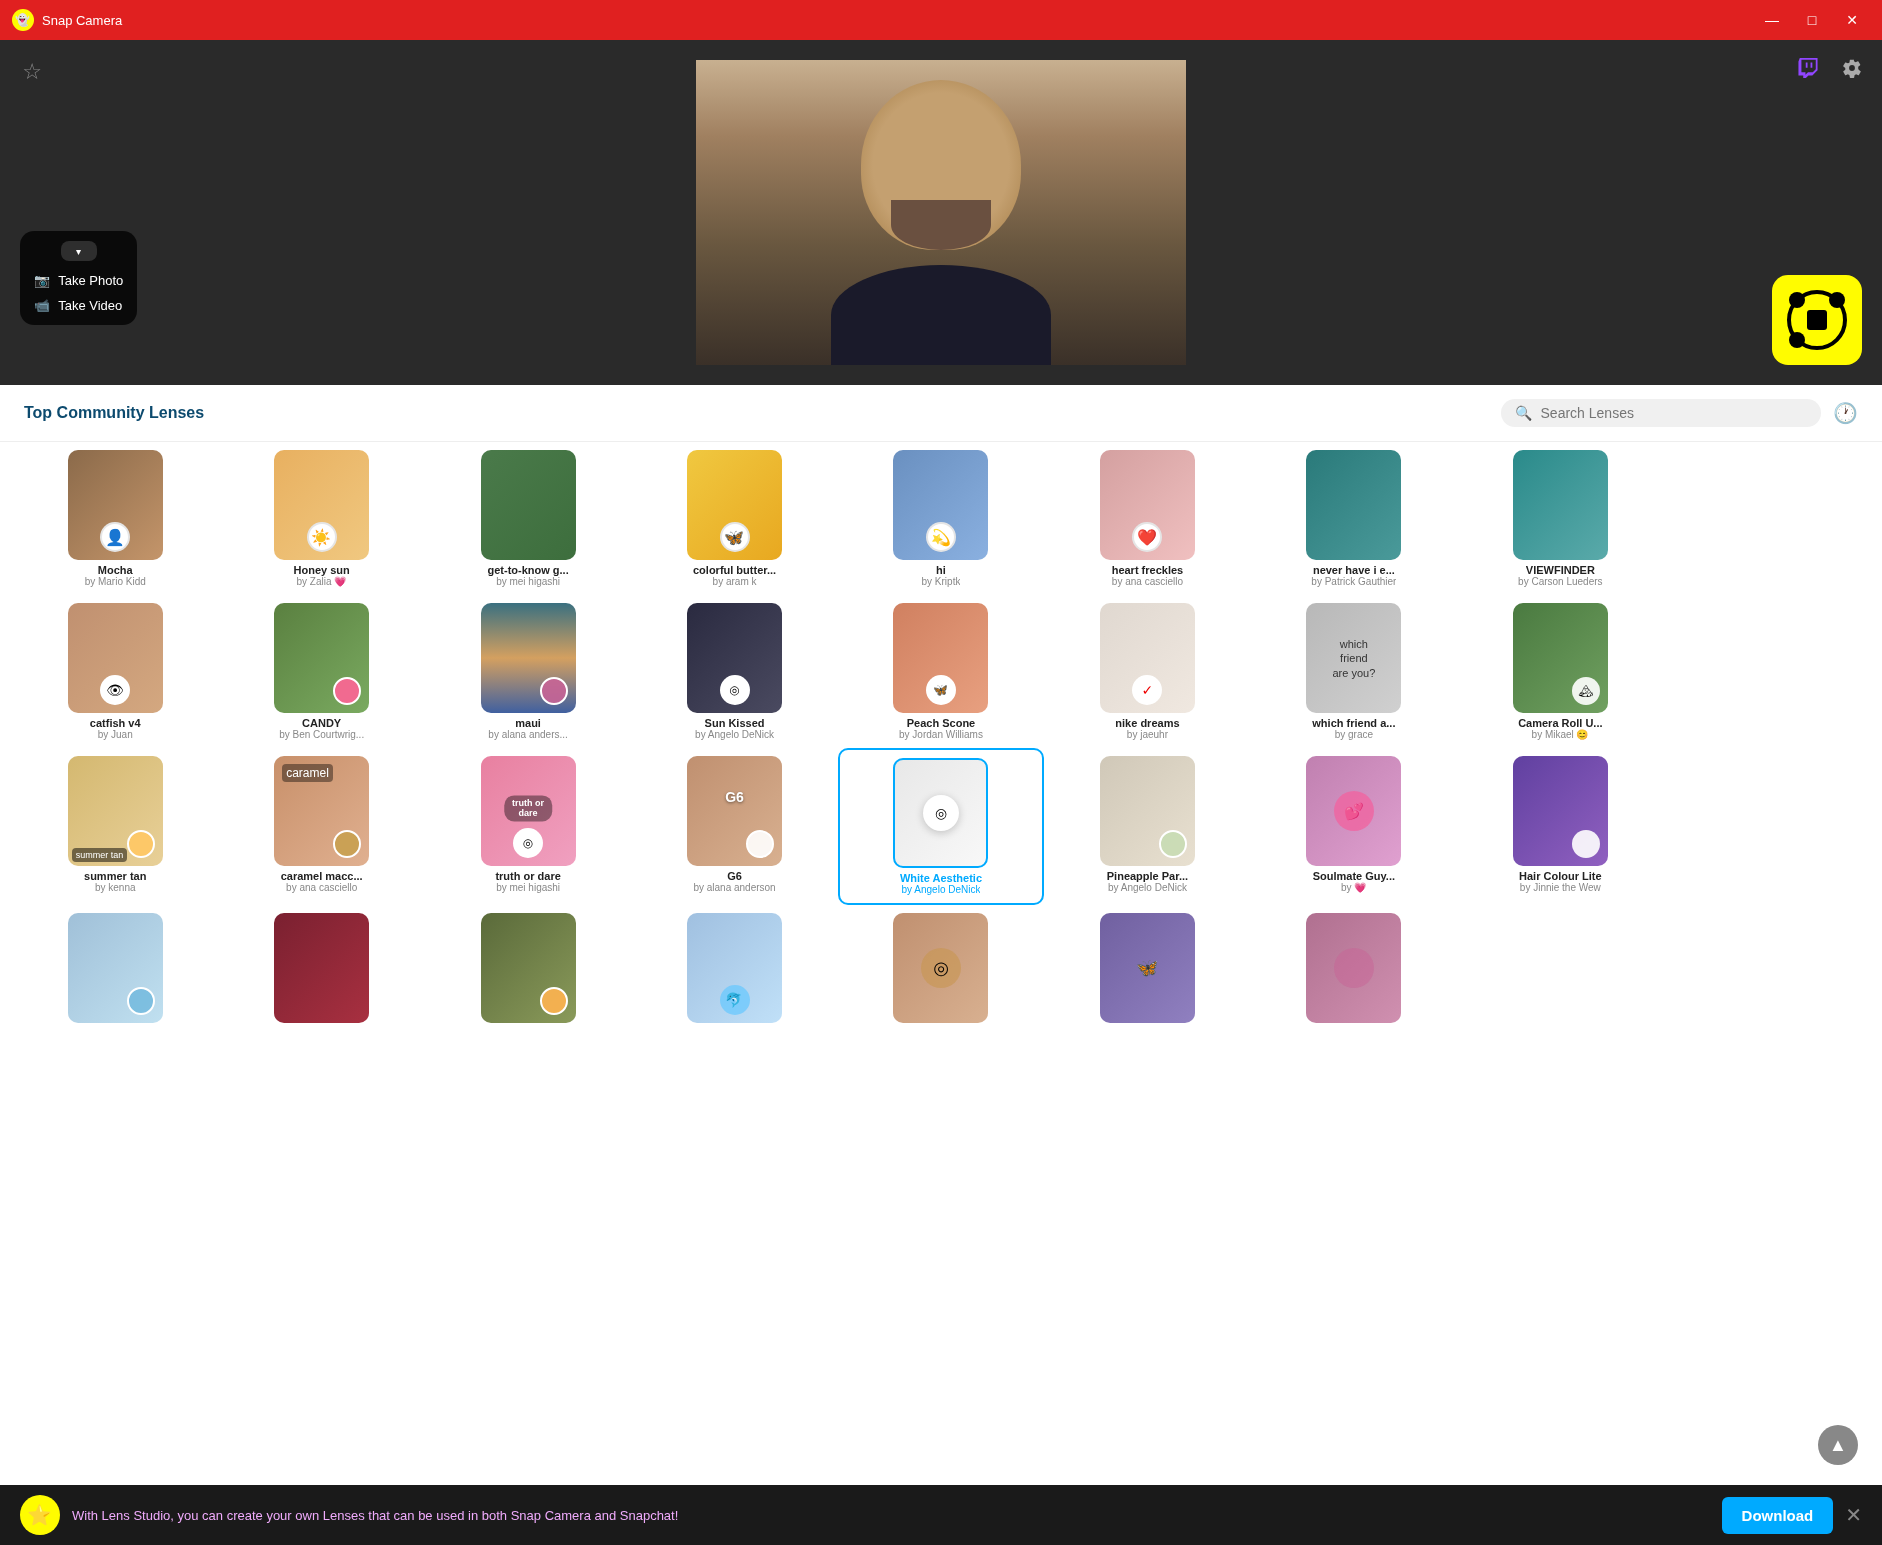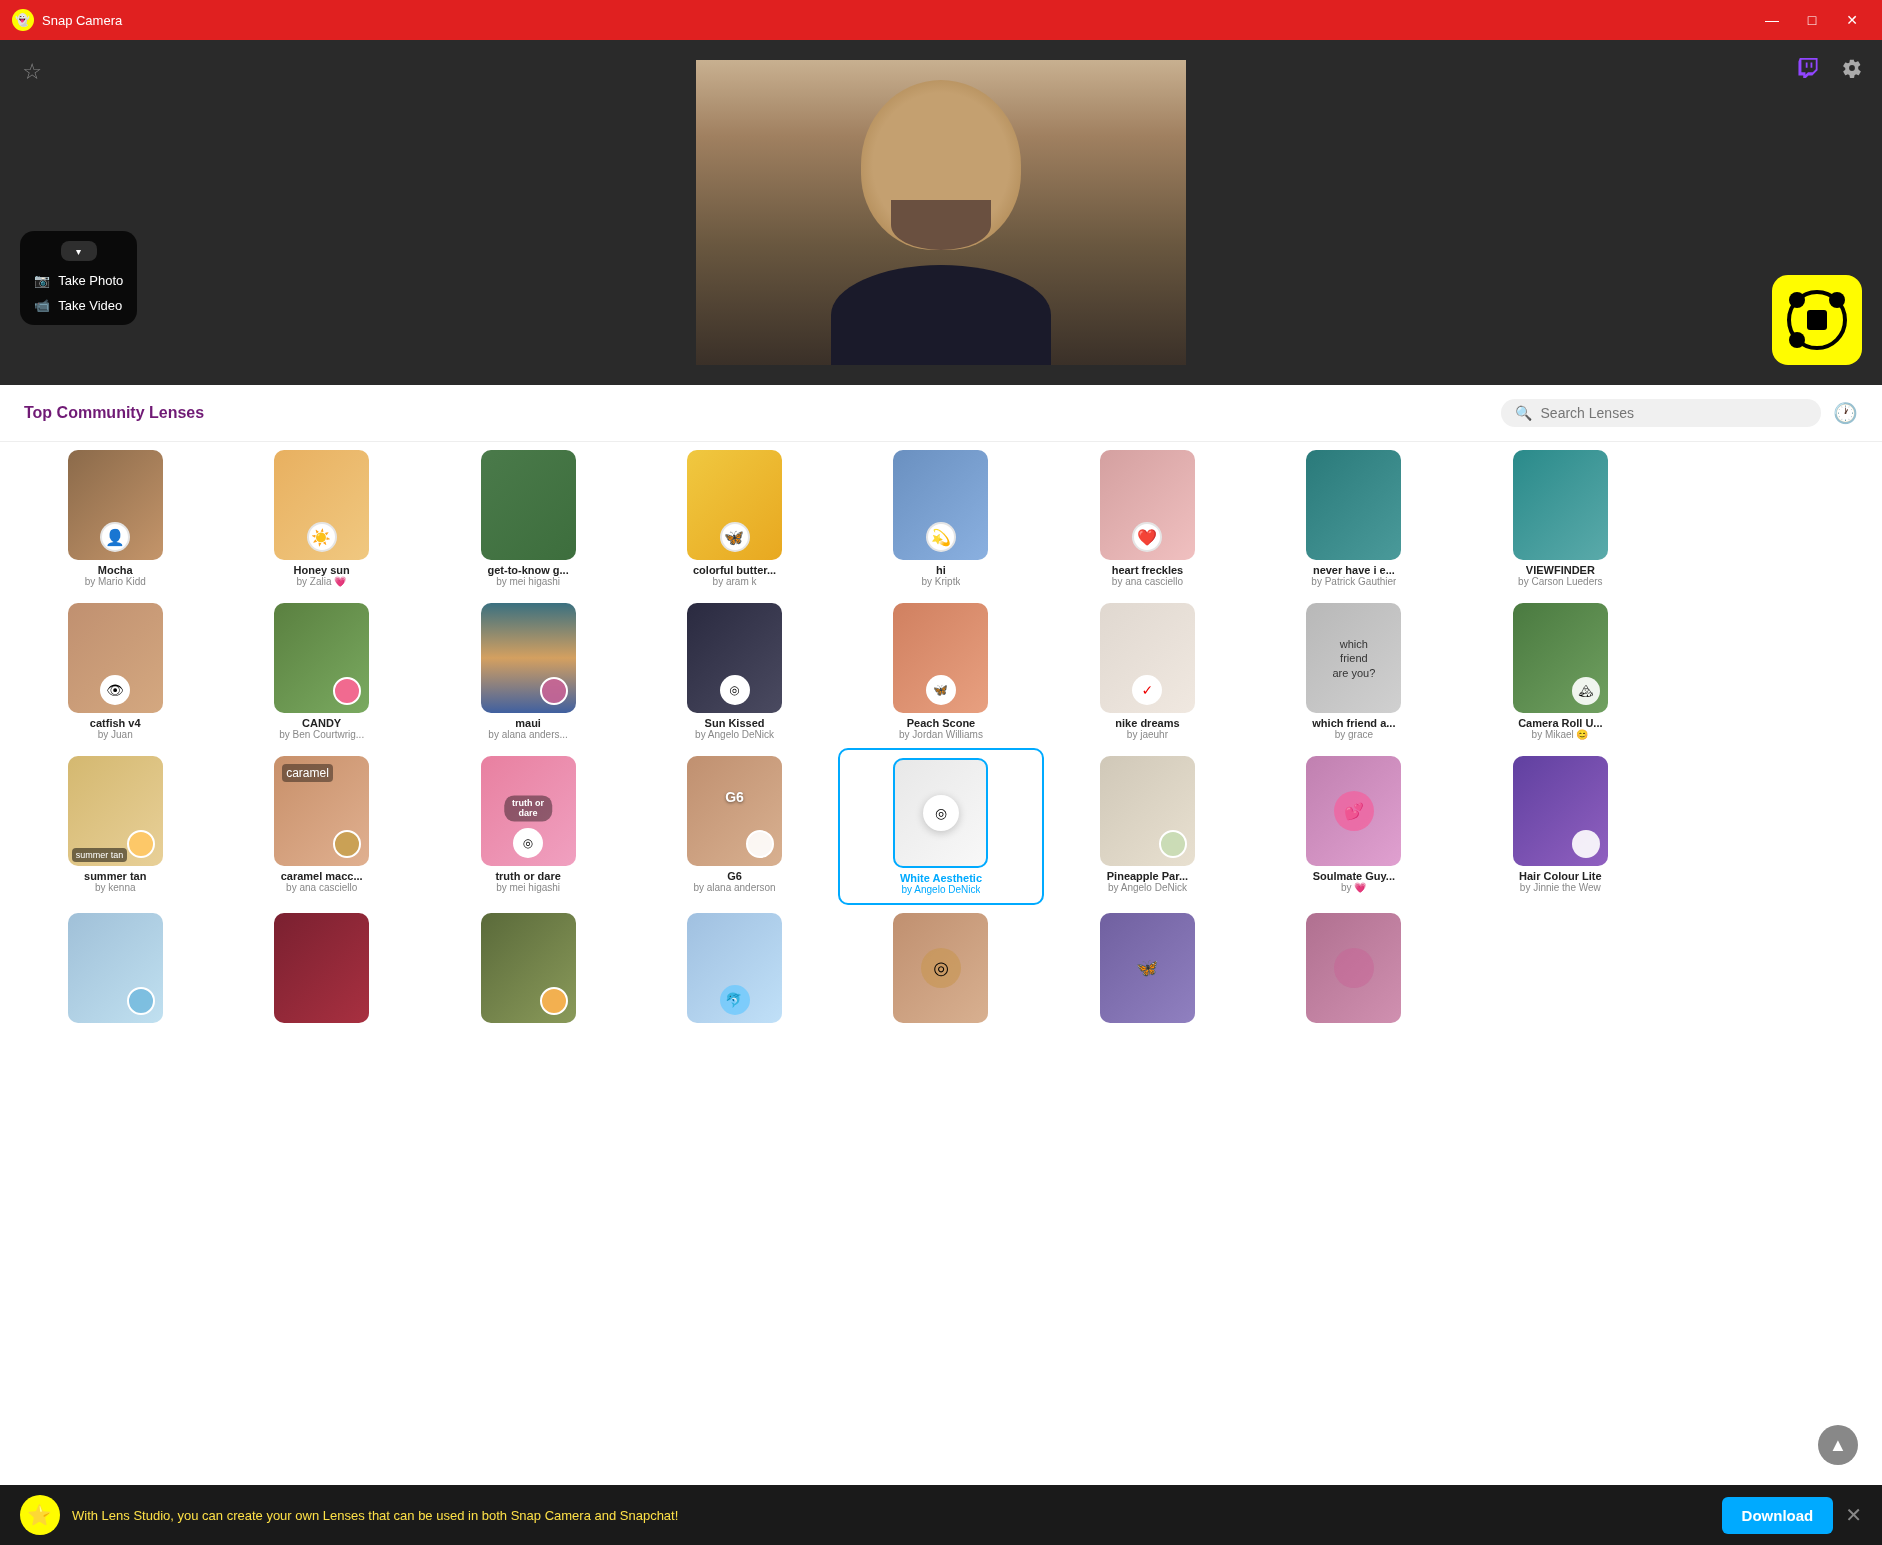--- a/index.html
+++ b/index.html
@@ -156,21 +156,21 @@
       padding: 14px 24px;
       border-bottom: 1px solid #eee;
       position: sticky;
       top: 0;
       background: white;
       z-index: 20;
     }
     .search-bar-title {
       font-size: 16px;
       font-weight: 600;
-      color: #701a75;
+      color: #0c4a6e;
       text-align: right;
     }
     .search-input-wrap {
       display: flex;
       align-items: center;
       background: #f0f0f0;
       border-radius: 20px;
       padding: 6px 14px;
       gap: 8px;
       width: 320px;
@@ -275,21 +275,21 @@
     .banner-left { display: flex; align-items: center; gap: 12px; }
     .banner-icon {
       width: 40px; height: 40px;
       background: #fffc00;
       border-radius: 50%;
       display: flex;
       align-items: center;
       justify-content: center;
       font-size: 20px;
     }
-    .banner-text { color: #fde047; font-size: 13px; max-width: 700px; }
+    .banner-text { color: #f0abfc; font-size: 13px; max-width: 700px; }
     .banner-right { display: flex; align-items: center; gap: 12px; }
     .download-btn {
       background: #00aaff;
       color: white;
       border: none;
       border-radius: 6px;
       padding: 10px 20px;
       font-size: 15px;
       font-weight: 600;
       cursor: pointer;

